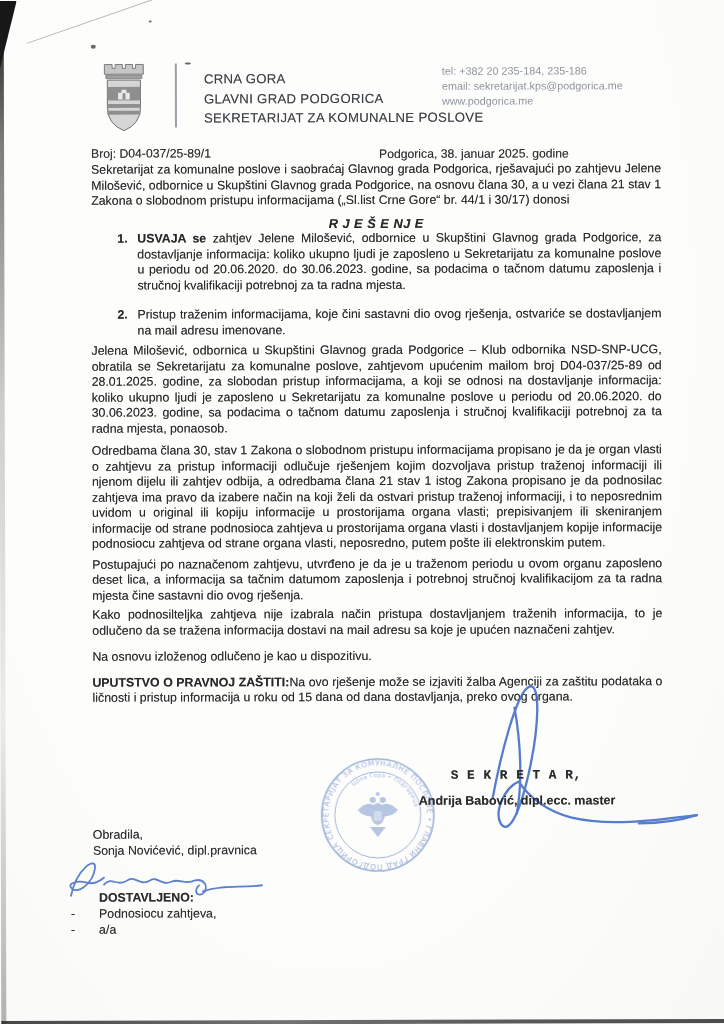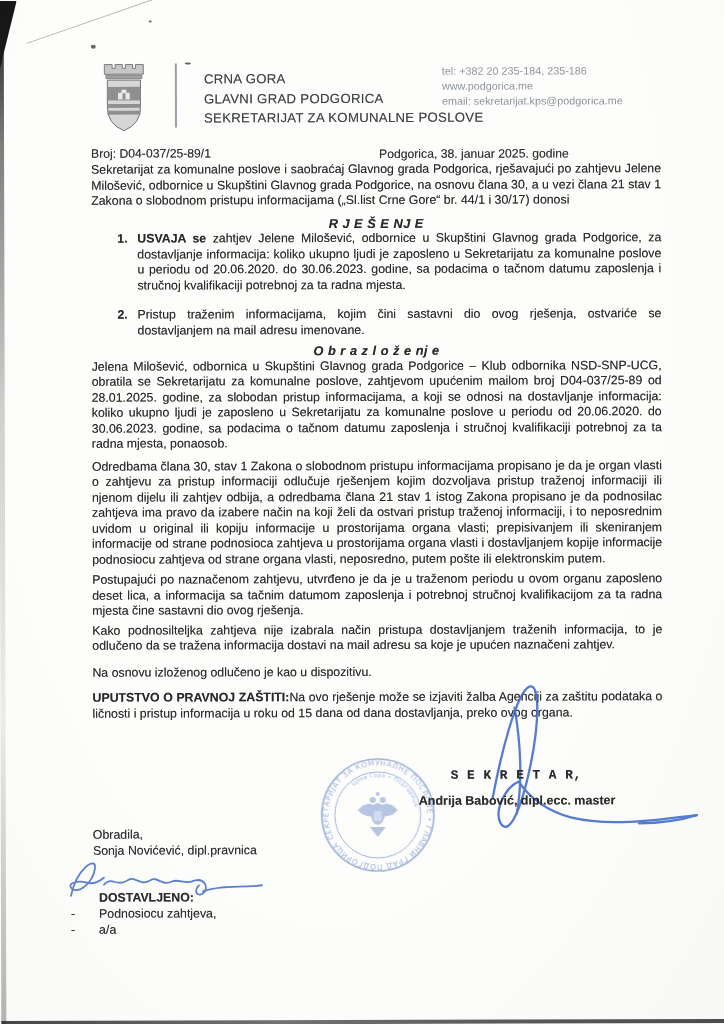--- a/index.html
+++ b/index.html
@@ -91,42 +91,41 @@
       </svg>
       <div class="lh-divider"></div>
       <div class="org fuzz">
         <div>CRNA GORA</div>
         <div>GLAVNI GRAD PODGORICA</div>
         <div>SEKRETARIJAT ZA KOMUNALNE POSLOVE</div>
       </div>
     </div>
     <div class="contact">
       <div>tel: +382 20 235-184, 235-186</div>
+      <div>email: sekretarijat.kps@podgorica.me</div>
       <div>www.podgorica.me</div>
-      <div>email: sekretarijat.kps@podgorica.me</div>
     </div>
 
     <div class="ref-number fuzz">Broj: D04-037/25-89/1</div>
     <div class="ref-date fuzz">Podgorica, 38. januar 2025. godine</div>
 
     <div class="body fuzz">
       <p class="intro">Sekretarijat za komunalne poslove i saobraćaj Glavnog grada Podgorica, rješavajući po zahtjevu Jelene Milošević, odbornice u Skupštini Glavnog grada Podgorice, na osnovu člana 30, a u vezi člana 21 stav 1 Zakona o slobodnom pristupu informacijama („Sl.list Crne Gore“ br. 44/1 i 30/17) donosi</p>
 
       <p class="h-center">R J E Š E NJ E</p>
 
       <div class="item">
         <span class="num">1.</span>
         <span class="itxt"><span class="b">USVAJA se</span><span> zahtjev Jelene Milošević, odbornice u Skupštini Glavnog grada Podgorice, za dostavljanje informacija: koliko ukupno ljudi je zaposleno u Sekretarijatu za komunalne poslove u periodu od 20.06.2020. do 30.06.2023. godine, sa podacima o tačnom datumu zaposlenja i stručnoj kvalifikaciji potrebnoj za ta radna mjesta.</span></span>
       </div>
       <div class="item">
         <span class="num">2.</span>
-        <span class="itxt"><span class="b"></span><span>Pristup traženim informacijama, kojim čini sastavni dio ovog rješenja, ostvariće se dostavljanjem na mail adresu imenovane.</span></span>
-      </div>
-
-      <p class="h-center h-obraz">O b r a z l o ž e nj e</p>
+        <span class="itxt"><span class="b"></span><span>Pristup traženim informacijama, koje čini sastavni dio ovog rješenja, ostvariće se dostavljanjem na mail adresu imenovane.</span></span>
+      </div>
+
 
       <p class="p1">Jelena Milošević, odbornica u Skupštini Glavnog grada Podgorice – Klub odbornika NSD-SNP-UCG, obratila se Sekretarijatu za komunalne poslove, zahtjevom upućenim mailom broj D04-037/25-89 od 28.01.2025. godine, za slobodan pristup informacijama, a koji se odnosi na dostavljanje informacija: koliko ukupno ljudi je zaposleno u Sekretarijatu za komunalne poslove u periodu od 20.06.2020. do 30.06.2023. godine, sa podacima o tačnom datumu zaposlenja i stručnoj kvalifikaciji potrebnoj za ta radna mjesta, ponaosob.</p>
       <p class="p2">Odredbama člana 30, stav 1 Zakona o slobodnom pristupu informacijama propisano je da je organ vlasti o zahtjevu za pristup informaciji odlučuje rješenjem kojim dozvoljava pristup traženoj informaciji ili njenom dijelu ili zahtjev odbija, a odredbama člana 21 stav 1 istog Zakona propisano je da podnosilac zahtjeva ima pravo da izabere način na koji želi da ostvari pristup traženoj informaciji, i to neposrednim uvidom u original ili kopiju informacije u prostorijama organa vlasti; prepisivanjem ili skeniranjem informacije od strane podnosioca zahtjeva u prostorijama organa vlasti i dostavljanjem kopije informacije podnosiocu zahtjeva od strane organa vlasti, neposredno, putem pošte ili elektronskim putem.</p>
       <p class="p3">Postupajući po naznačenom zahtjevu, utvrđeno je da je u traženom periodu u ovom organu zaposleno deset lica, a informacija sa tačnim datumom zaposlenja i potrebnoj stručnoj kvalifikacijom za ta radna mjesta čine sastavni dio ovog rješenja.</p>
       <p class="p4">Kako podnosilteljka zahtjeva nije izabrala način pristupa dostavljanjem traženih informacija, to je odlučeno da se tražena informacija dostavi na mail adresu sa koje je upućen naznačeni zahtjev.</p>
       <p class="p5">Na osnovu izloženog odlučeno je kao u dispozitivu.</p>
 
       <p><span class="b">UPUTSTVO O PRAVNOJ ZAŠTITI:</span><span>Na ovo rješenje može se izjaviti žalba Agenciji za zaštitu podataka o ličnosti i pristup informacija u roku od 15 dana od dana dostavljanja, preko ovog organa.</span></p>
     </div>
 

